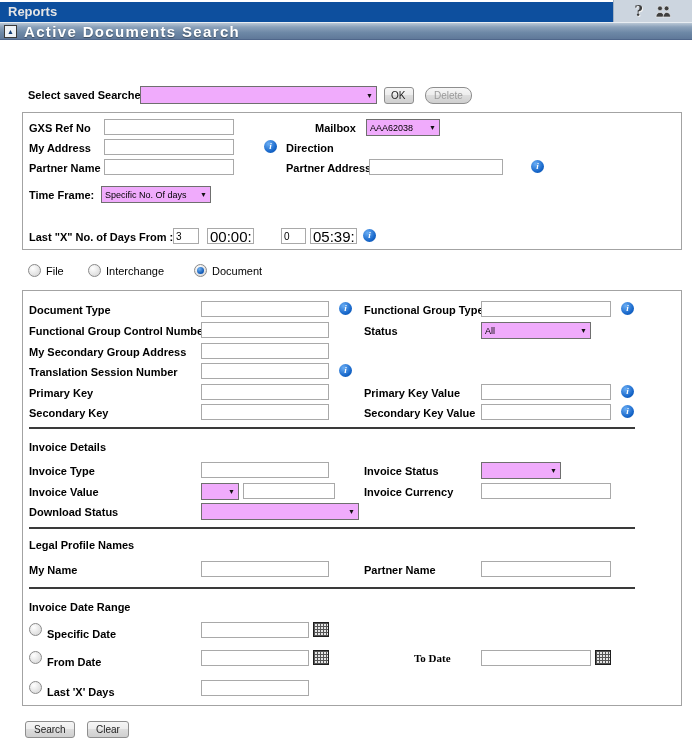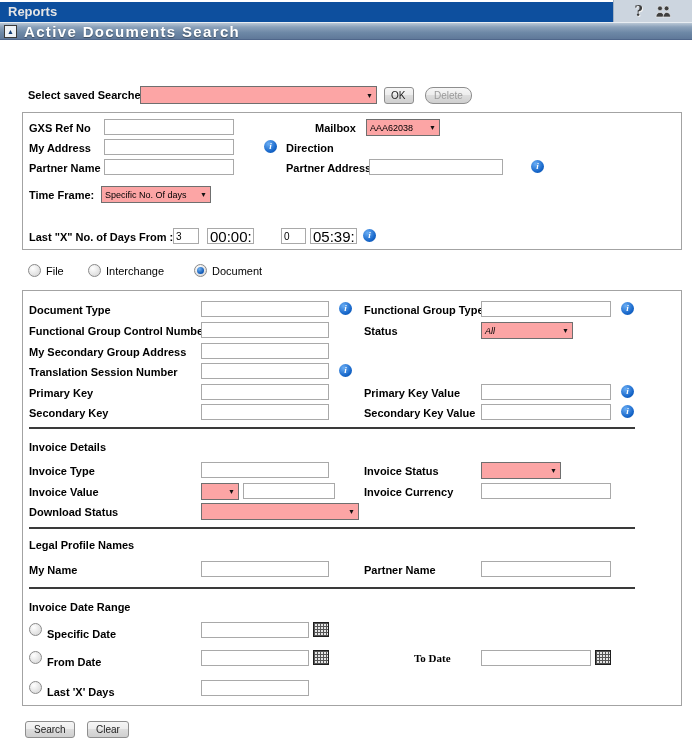--- a/index.html
+++ b/index.html
@@ -20,21 +20,21 @@
   .collapse-box{width:11px;height:11px;margin-left:4px;background:#eef2f6;border:1px solid #3a3a3a;
                 display:flex;align-items:center;justify-content:center;font-size:7px;color:#123c74;line-height:1;cursor:pointer;}
   .subheader .t{color:#fff;font-weight:bold;font-size:15px;letter-spacing:.09em;margin-left:7px;
                 text-shadow:0 1px 1px rgba(0,0,0,.4);}
   
   .lbl{position:absolute;font-size:11px;font-weight:bold;white-space:nowrap;}
   .plain{font-weight:normal;}
   .inp{position:absolute;height:16px;border:1px solid #a9a9a9;background:#fff;font-size:10px;
        padding:0 2px;box-sizing:border-box;font-family:"Liberation Sans",sans-serif;}
   .inp.tiny{font-size:15px;}
-  .dd{position:absolute;height:17px;border:1px solid #6f6f6f;background:#fca5a5;box-sizing:border-box;
+  .dd{position:absolute;height:17px;border:1px solid #6f6f6f;background:#f0abfc;box-sizing:border-box;
       display:flex;align-items:center;justify-content:space-between;padding:0 3px;font-size:9px;cursor:default;}
   .dd .arr{font-size:7px;color:#111;margin-left:3px;}
   .info{position:absolute;width:13px;height:13px;border-radius:50%;cursor:pointer;
         background:radial-gradient(circle at 35% 30%,#6aaef5,#1464c8 65%,#0d4fa0);
         color:#fff;font-size:9px;font-weight:bold;font-style:italic;line-height:13px;text-align:center;
         font-family:"Liberation Serif",serif;}
   .radio{position:absolute;width:13px;height:13px;border-radius:50%;border:1px solid #8a8a8a;
          background:radial-gradient(circle at 35% 30%,#ffffff,#d2d2d2);box-sizing:border-box;cursor:pointer;}
   .radio.sel::after{content:"";position:absolute;left:2px;top:2px;width:7px;height:7px;border-radius:50%;
          background:radial-gradient(circle at 35% 30%,#74b4f2,#0f57b4 70%);}
@@ -131,21 +131,21 @@
     <span class="lbl" style="left:6px;top:13px;">Document Type</span>
     <input class="inp" style="left: 178px; top: 10px; width: 128px;">
     <span class="info" style="left:316px;top:11px;">i</span>
     <span class="lbl" style="left:341px;top:13px;">Functional Group Type</span>
     <input class="inp" style="left: 458px; top: 10px; width: 130px;">
     <span class="info" style="left:598px;top:11px;">i</span>
 
     <span class="lbl" style="left:6px;top:34px;">Functional Group Control Number</span>
     <input class="inp" style="left: 178px; top: 31px; width: 128px;">
     <span class="lbl" style="left:341px;top:34px;">Status</span>
-    <div class="dd" style="left:458px;top:31px;width:92px;font-style:italic;">
+    <div class="dd" style="left:458px;top:31px;width:110px;">
       <span>All</span>
       <span class="arr">▼</span>
     </div>
 
     <span class="lbl" style="left:6px;top:55px;">My Secondary Group Address</span>
     <input class="inp" style="left: 178px; top: 52px; width: 128px;">
 
     <span class="lbl" style="left:6px;top:75px;">Translation Session Number</span>
     <input class="inp" style="left: 178px; top: 72px; width: 128px;">
     <span class="info" style="left:316px;top:73px;">i</span>

